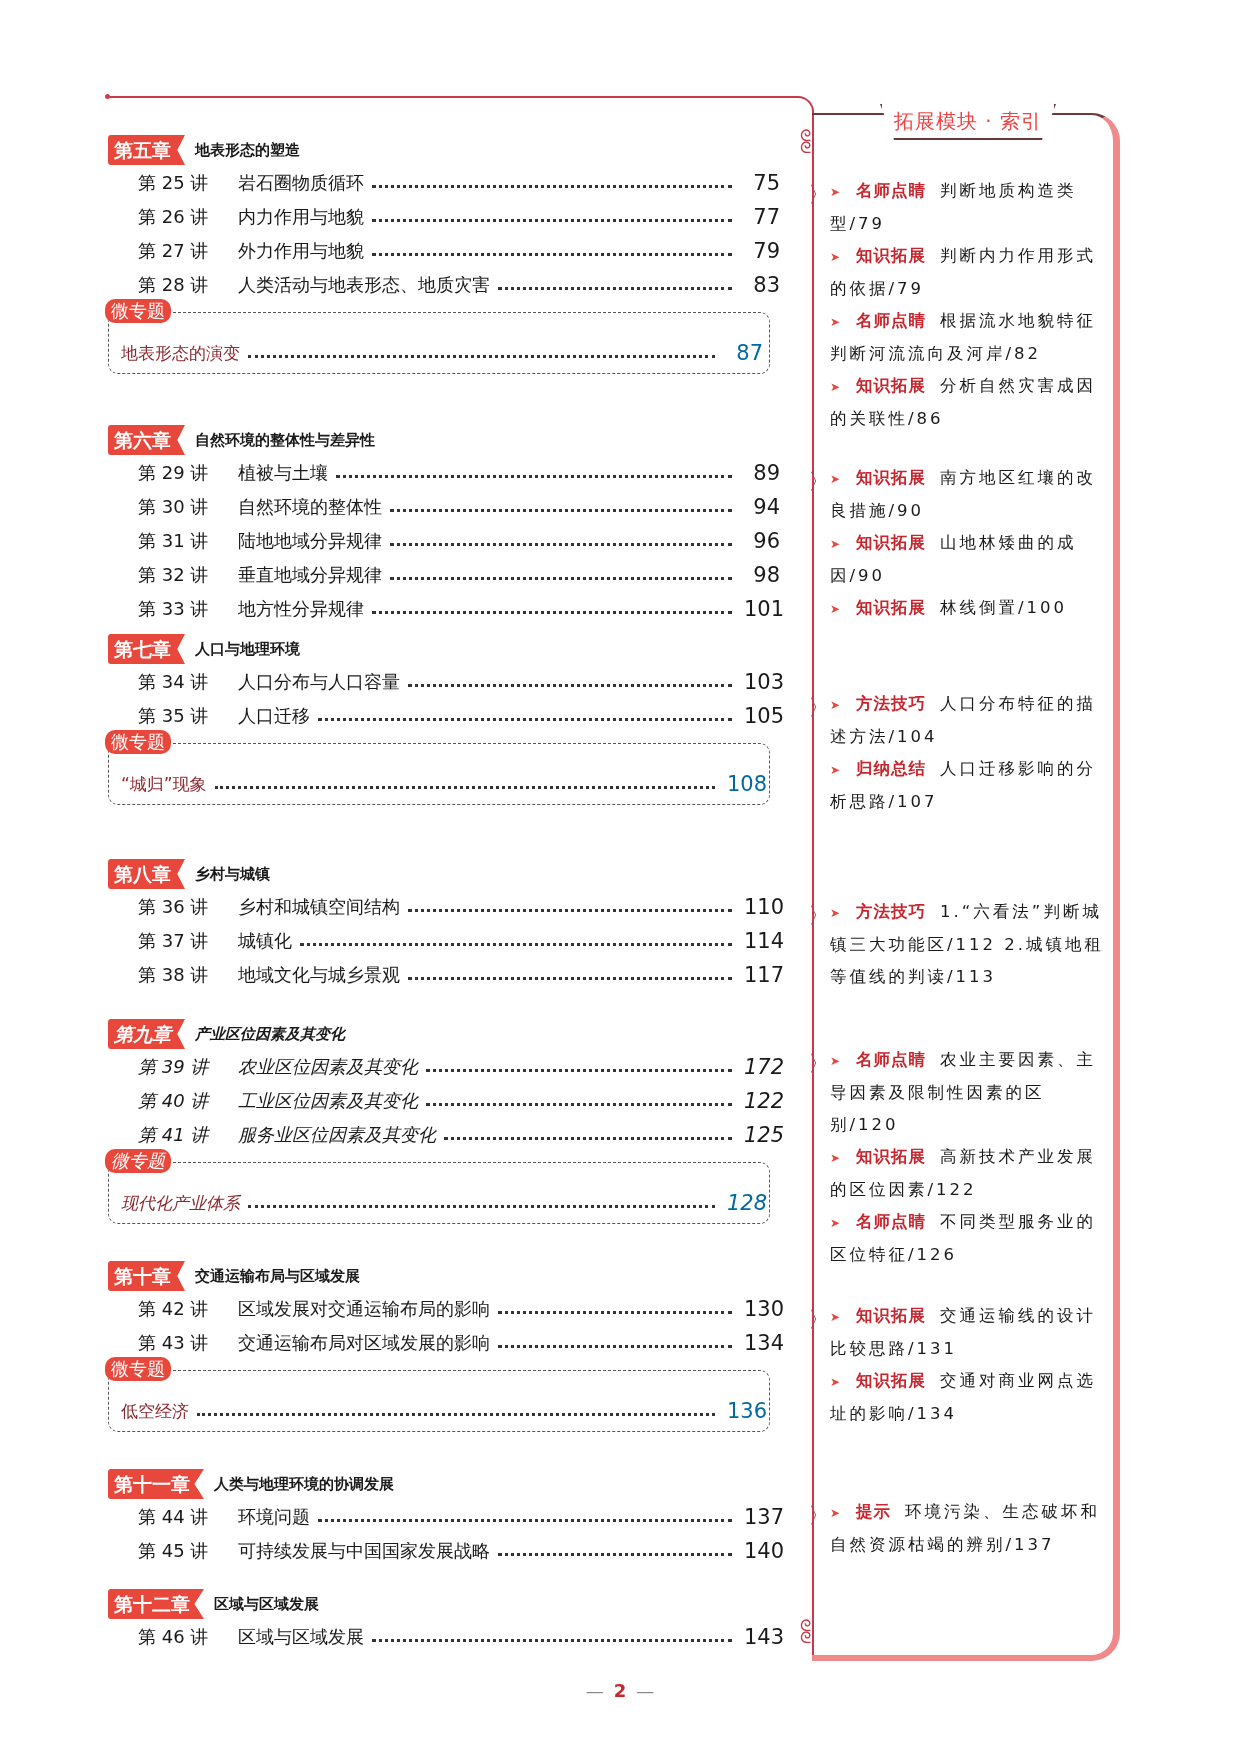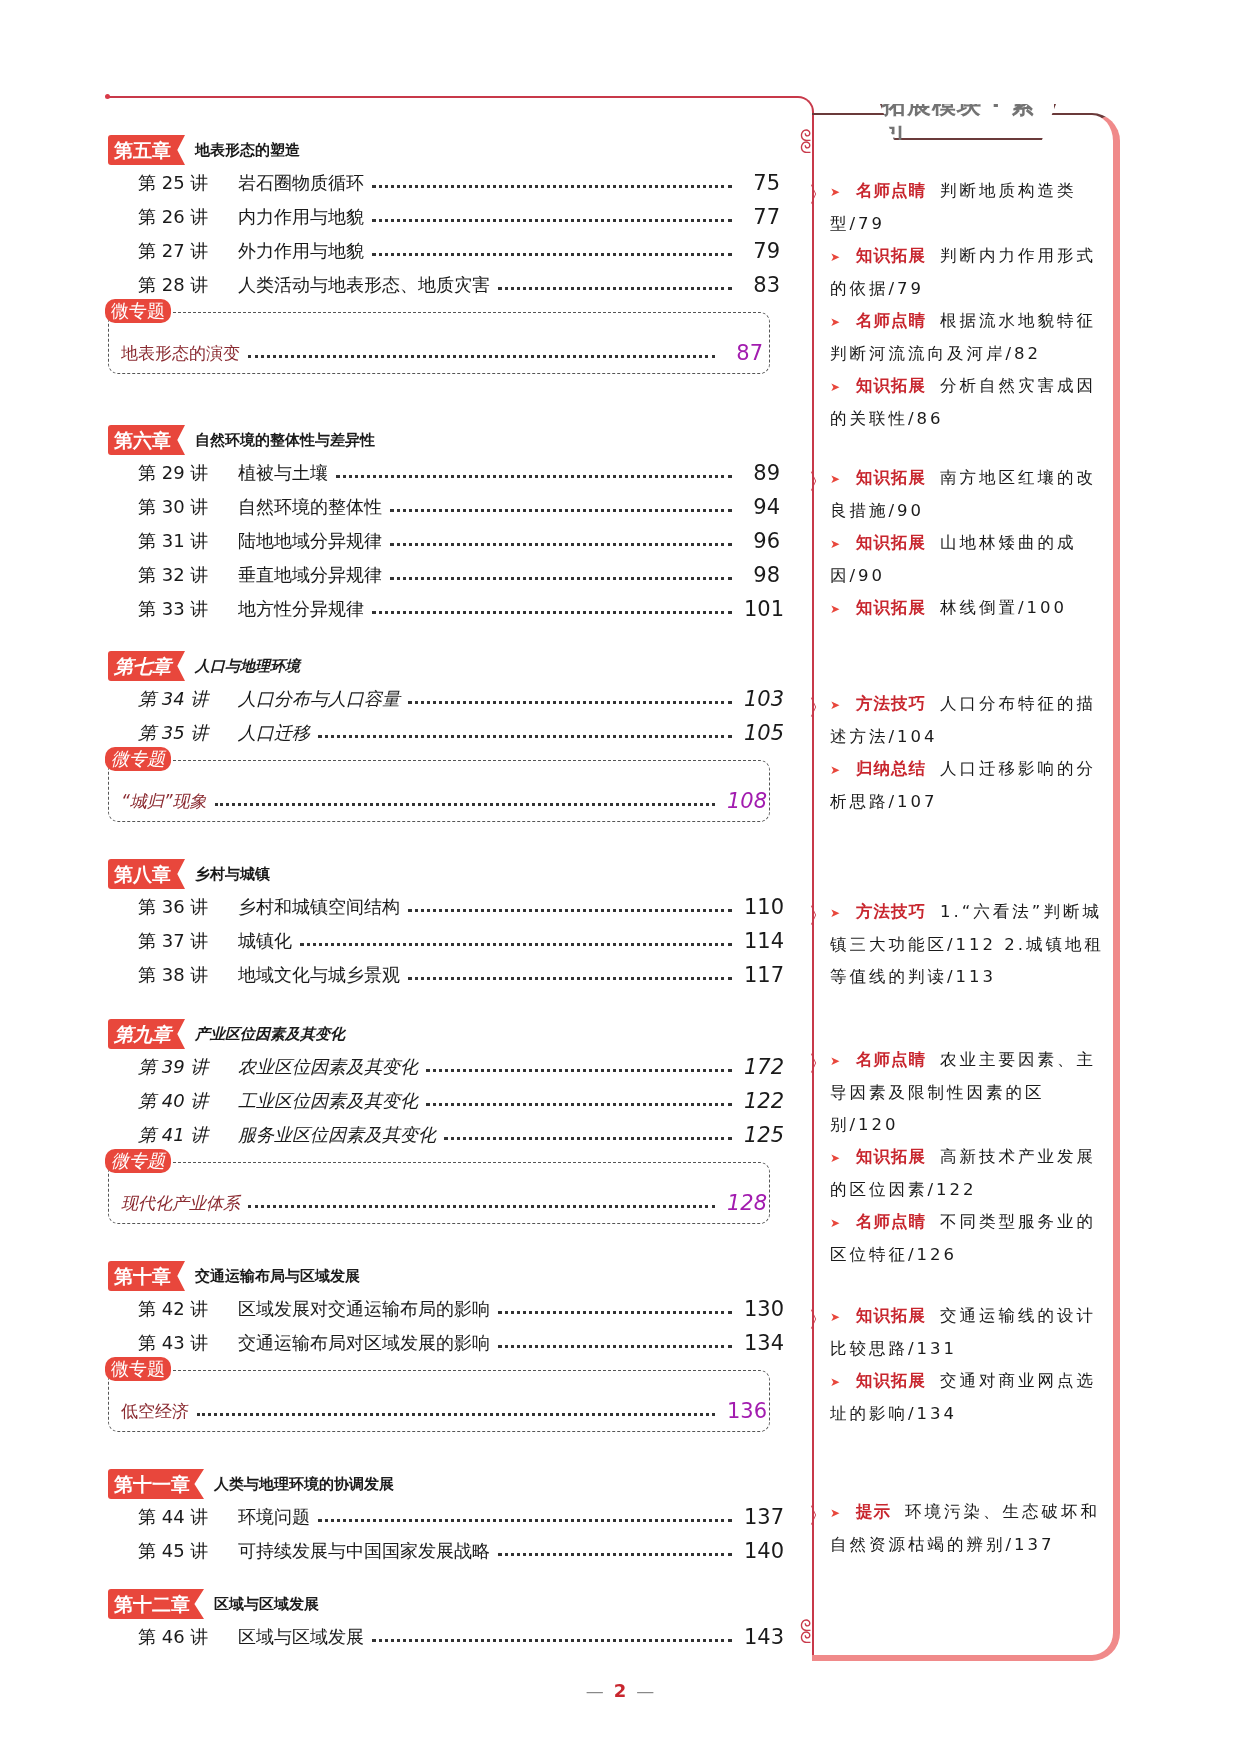--- a/index.html
+++ b/index.html
@@ -19,21 +19,21 @@
   .right-panel { position:absolute; left:812px; top:113px; width:308px; height:1548px;
                  border-top:2px solid #6a3a3a; border-right:7px solid #f08a8a;
                  border-bottom:6px solid #f08a8a; border-top-right-radius:28px;
                  border-bottom-right-radius:28px; box-sizing:border-box; }
   .right-inner-border { position:absolute; left:0; top:0; width:2px; height:100%; background:#c8394a; }
 
   .index-tab { position:absolute; left:880px; top:104px; width:172px; height:34px;
                background:#fff; border:2px solid #6a3a3a; border-top:none;
                clip-path:polygon(0 0,100% 0,92% 100%,8% 100%);
                display:flex; align-items:center; justify-content:center;
-               font-size:24px; color:#737373; font-weight:bold; letter-spacing:1px; }
+               font-size:20px; color:#ef4444; font-weight:normal; letter-spacing:1px; }
 
   .clip-deco { position:absolute; width:30px; height:26px; color:#c8394a; font-size:16px; line-height:12px; }
 
   
   .chapter { position:absolute; left:108px; width:672px; }
   .chapter-header { display:flex; align-items:center; height:32px; }
   .chapter-badge { background:#e8473c; color:#fff; font-weight:bold; font-size:19px;
                    padding:2px 14px 2px 6px; height:26px; line-height:26px;
                    clip-path:polygon(0 0,100% 0,90% 50%,100% 100%,0 100%);
                    border-radius:3px 0 0 3px; white-space:nowrap; }
@@ -44,21 +44,21 @@
   .lec-title { white-space:nowrap; padding-right:8px; }
   .dots { flex:1; border-bottom:3px dotted #333; height:0; margin-top:6px; margin-right:12px; }
   .page { width:36px; text-align:right; font-size:21px; }
 
   .micro { position:relative; margin-top:10px; margin-left:0; width:662px; height:62px;
            border:1.5px dashed #555; border-radius:10px; box-sizing:border-box; }
   .micro-badge { position:absolute; left:-4px; top:-14px; background:#e8473c; color:#fff;
                  font-size:18px; padding:0 6px; height:24px; line-height:24px; border-radius:10px; }
   .micro-row { position:absolute; left:12px; right:6px; top:28px; display:flex; align-items:center; font-size:17px; color:#8a2a30; }
   .micro-row .dots { border-bottom-color:#333; }
-  .micro-row .page { color:#a21caf; }
+  .micro-row .page { color:#0369a1; }
 
   
   .idx { position:absolute; left:830px; width:280px; font-size:16.5px; line-height:32px;
          letter-spacing:3px; color:#1a1a1a; }
   .idx .arrow { color:#e8473c; font-size:12px; letter-spacing:0; margin-right:4px; }
   .idx .tag { color:#c8262e; font-weight:bold; margin-right:14px; letter-spacing:1px;margin-left:12px; }
   .idx .chev { position:absolute; left:-22px; top:4px; color:#c8394a; font-size:22px; letter-spacing:0; }
 
   .page-number { position:absolute; left:560px; top:1680px; width:120px; text-align:center;
                  font-size:18px; color:#888; }
@@ -147,21 +147,21 @@
       <span class="page">98</span>
     </div>
   <div class="lecture">
       <span class="lec-num">第 33 讲</span>
       <span class="lec-title">地方性分异规律</span>
       <span class="dots"></span>
       <span class="page">101</span>
     </div>
 </div>
 
-<div class="chapter" style="top:650px;font-style:italic;">
+<div class="chapter" style="top:633px;">
   <div class="chapter-header">
     <span class="chapter-badge">第七章</span>
     <span class="chapter-title">人口与地理环境</span>
   </div>
   <div class="lecture">
       <span class="lec-num">第 34 讲</span>
       <span class="lec-title">人口分布与人口容量</span>
       <span class="dots"></span>
       <span class="page">103</span>
     </div>

